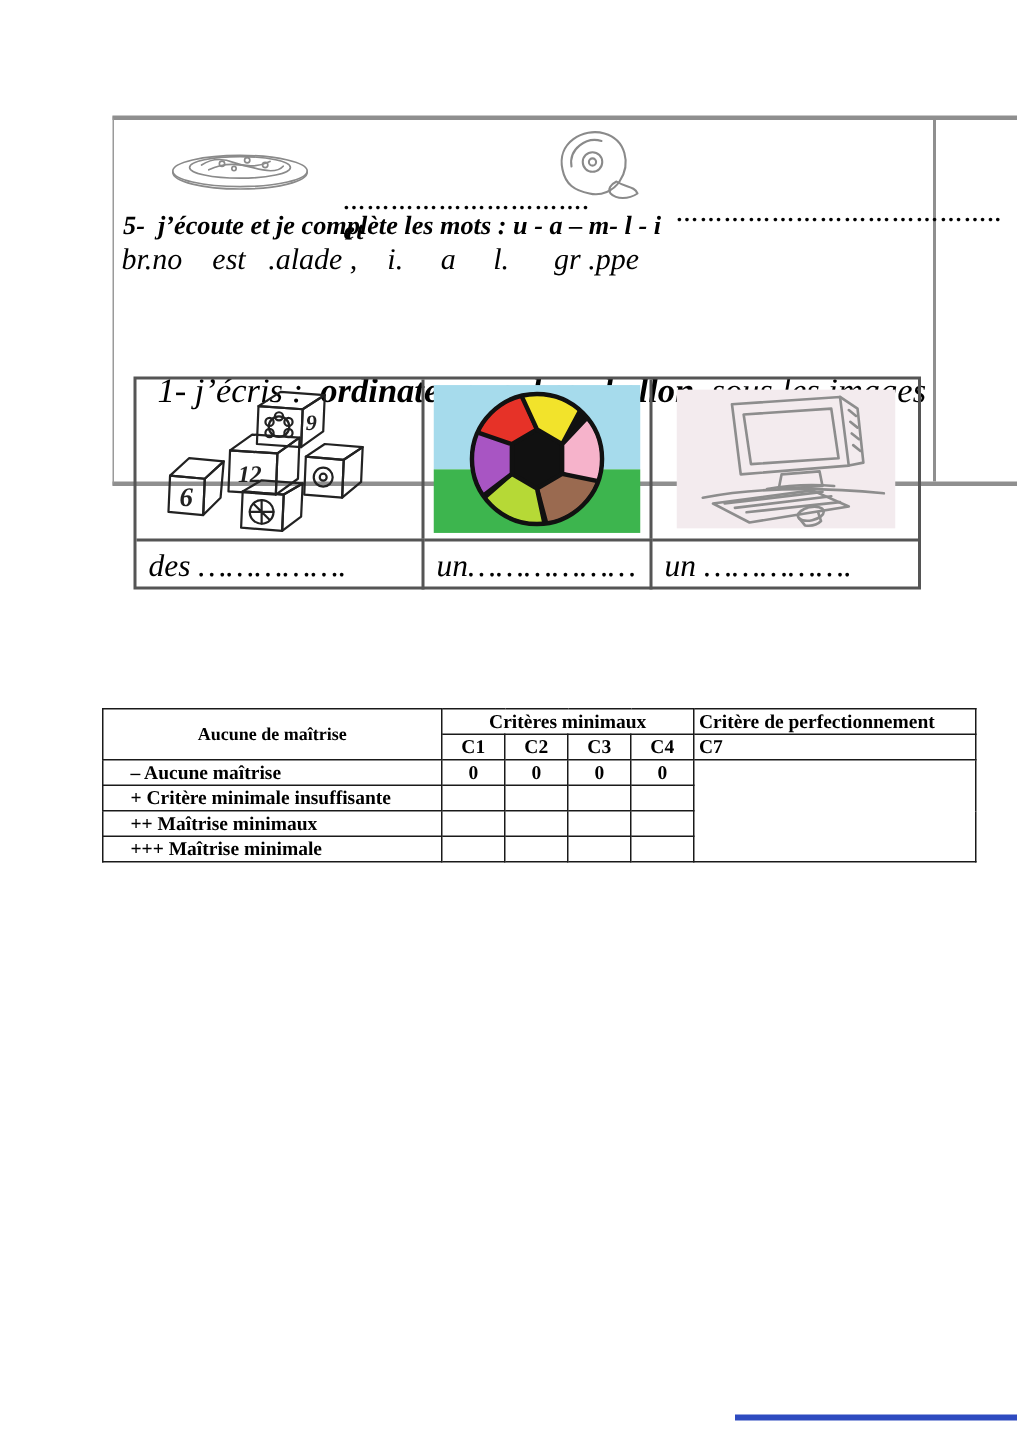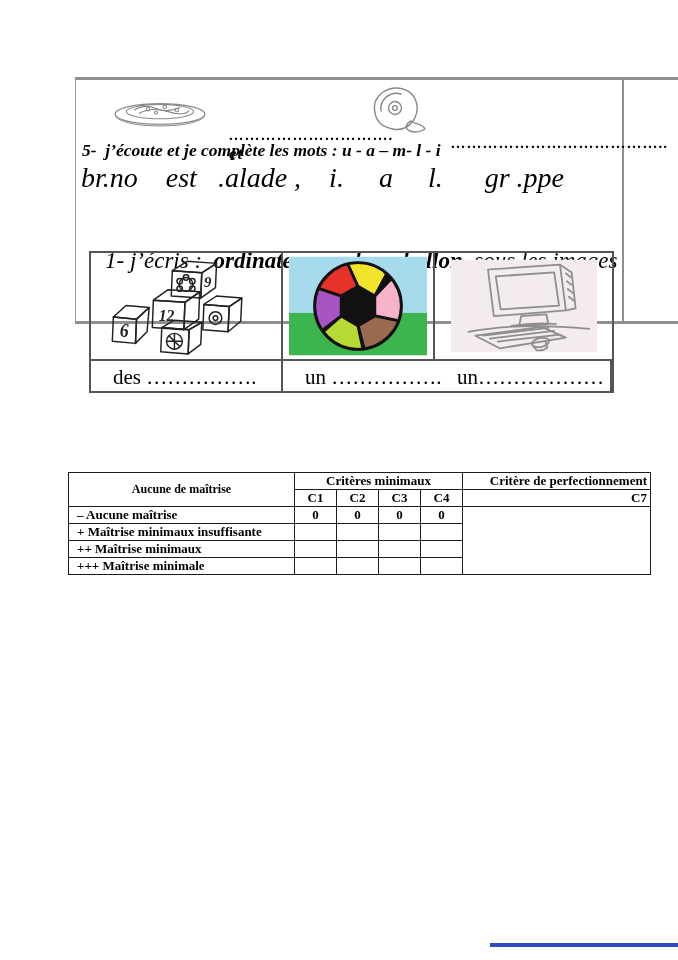--- a/index.html
+++ b/index.html
@@ -11,44 +11,44 @@
            border-top:3px solid #8f8f8f; border-bottom:3px solid #8f8f8f;
            border-left:1px solid #9a9a9a; }
   .exbox .vline { position:absolute; left:546px; top:0; width:2px; height:100%; background:#8f8f8f; }
 
   .abs { position:absolute; }
 
   .blank { font-style:italic; font-weight:bold; font-size:15px; letter-spacing:1px; white-space:pre; }
   .conj  { font-style:italic; font-weight:bold; font-size:17px; }
 
   .ex5-title { font-style:italic; font-weight:bold; font-size:17.5px; white-space:pre; }
-  .ex5-answer { font-style:italic; font-size:28px; white-space:pre; }
+  .ex5-answer { font-style:italic; font-size:20px; white-space:pre; }
 
   .ex6-title { font-style:italic; font-size:23px; white-space:pre; }
   .ex6-title .words { font-weight:bold; }
 
   
   .imgtable { position:absolute; left:13px; top:171px; width:525px; height:142px;
               border:2px solid #555; display:grid;
               grid-template-columns:192px 152px 177px; grid-template-rows:106px 34px; }
   .imgcell { border-right:2px solid #555; display:flex; align-items:center; justify-content:center; overflow:hidden; }
   .imgcell.last { border-right:none; }
   .lblcell { border-right:2px solid #555; border-top:2px solid #555;
-             font-size:21px; display:flex; align-items:center; padding-left:22px; white-space:pre; }
+             font-style:italic; font-size:21px; display:flex; align-items:center; padding-left:8px; white-space:pre; }
   .lblcell.last { border-right:none; }
 
   
   table.rubric { position:absolute; left:68px; top:472px; border-collapse:collapse;
                  font-family:"Liberation Serif", serif; table-layout:fixed; }
   table.rubric td, table.rubric th { border:1.5px solid #1a1a1a; font-weight:bold; font-size:13px;
                  height:16px; padding:0 3px; overflow:hidden; }
   table.rubric .c-levels { width:226px; text-align:center; font-size:12px; }
   table.rubric .c-crit { width:42px; text-align:center; }
-  table.rubric .c-perf { width:188px; text-align:right; }
-  table.rubric .row-label { text-align:left; padding-left:8px; }
+  table.rubric .c-perf { width:188px; text-align:left; }
+  table.rubric .row-label { text-align:left; padding-left:18px; }
   table.rubric .val { text-align:center; }
 
   
   .edge-line { position:absolute; left:490px; top:943px; width:188px; height:4px; background:#2e4bc0; }
 
   svg { display:block; }
   .sk { fill:none; stroke-linecap:round; stroke-linejoin:round; }
 </style>
 </head>
 <body>
@@ -175,25 +175,25 @@
           <path d="M33,78 L100,70 M40,81 L106,73 M48,84 L112,77"></path>
           <ellipse cx="92" cy="85" rx="9" ry="4.5" transform="rotate(-12 92 85)"></ellipse>
           <path d="M84,88 L88,93 Q95,94 99,90 L97,84"></path>
         </g>
       </svg>
     </div>
 
     <div class="lblcell">
       <span>des …………….</span>
     </div>
+    <div class="lblcell">
+      <span>un………………</span>
+    </div>
     <div class="lblcell last">
       <span>un …………….</span>
-    </div>
-    <div class="lblcell">
-      <span>un………………</span>
     </div>
   </div>
 </div>
 
 <table class="rubric">
   <tbody>
       <tr>
     <td class="c-levels" rowspan="2">Aucune de maîtrise</td>
     <td class="c-crit" colspan="4">Critères minimaux</td>
     <td class="c-perf">Critère de perfectionnement</td>
@@ -207,21 +207,21 @@
   </tr>
   <tr>
     <td class="row-label">– Aucune maîtrise</td>
     <td class="val">0</td>
     <td class="val">0</td>
     <td class="val">0</td>
     <td class="val">0</td>
     <td class="val" rowspan="4"></td>
   </tr>
   <tr>
-    <td class="row-label">+ Maîtrise minimaux insuffisante</td>
+    <td class="row-label">+ Critère minimale insuffisante</td>
     <td class="val"></td>
     <td class="val"></td>
     <td class="val"></td>
     <td class="val"></td>
   </tr>
   <tr>
     <td class="row-label">++ Maîtrise minimaux</td>
     <td class="val"></td>
     <td class="val"></td>
     <td class="val"></td>

